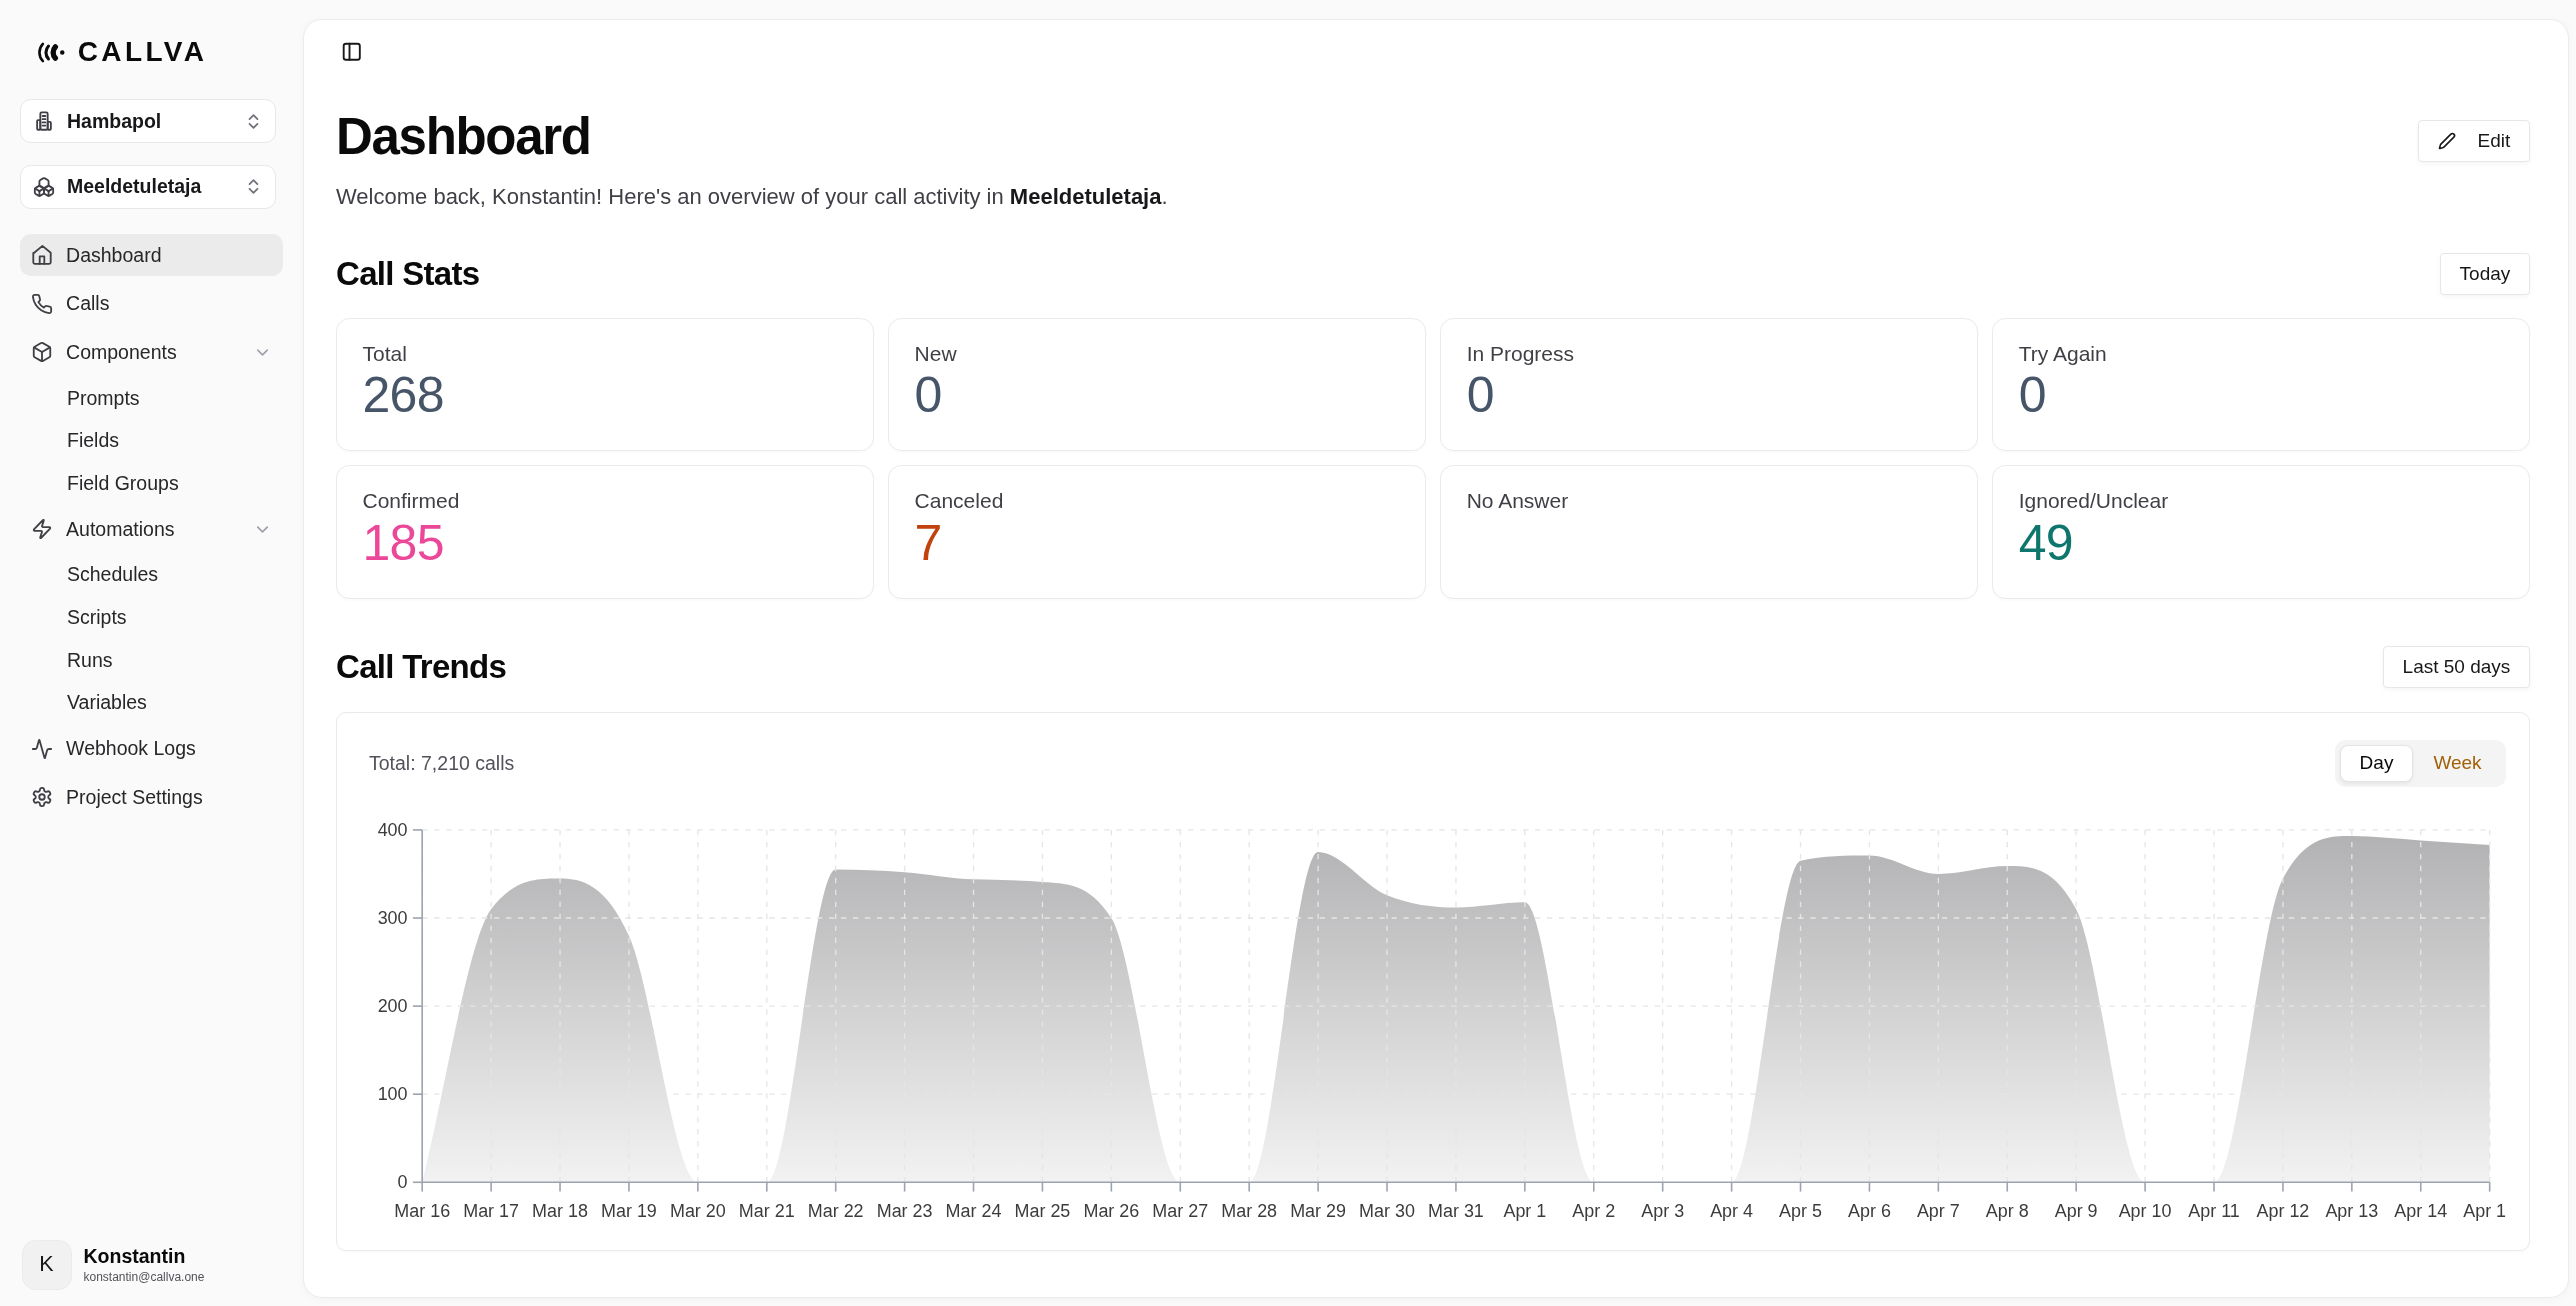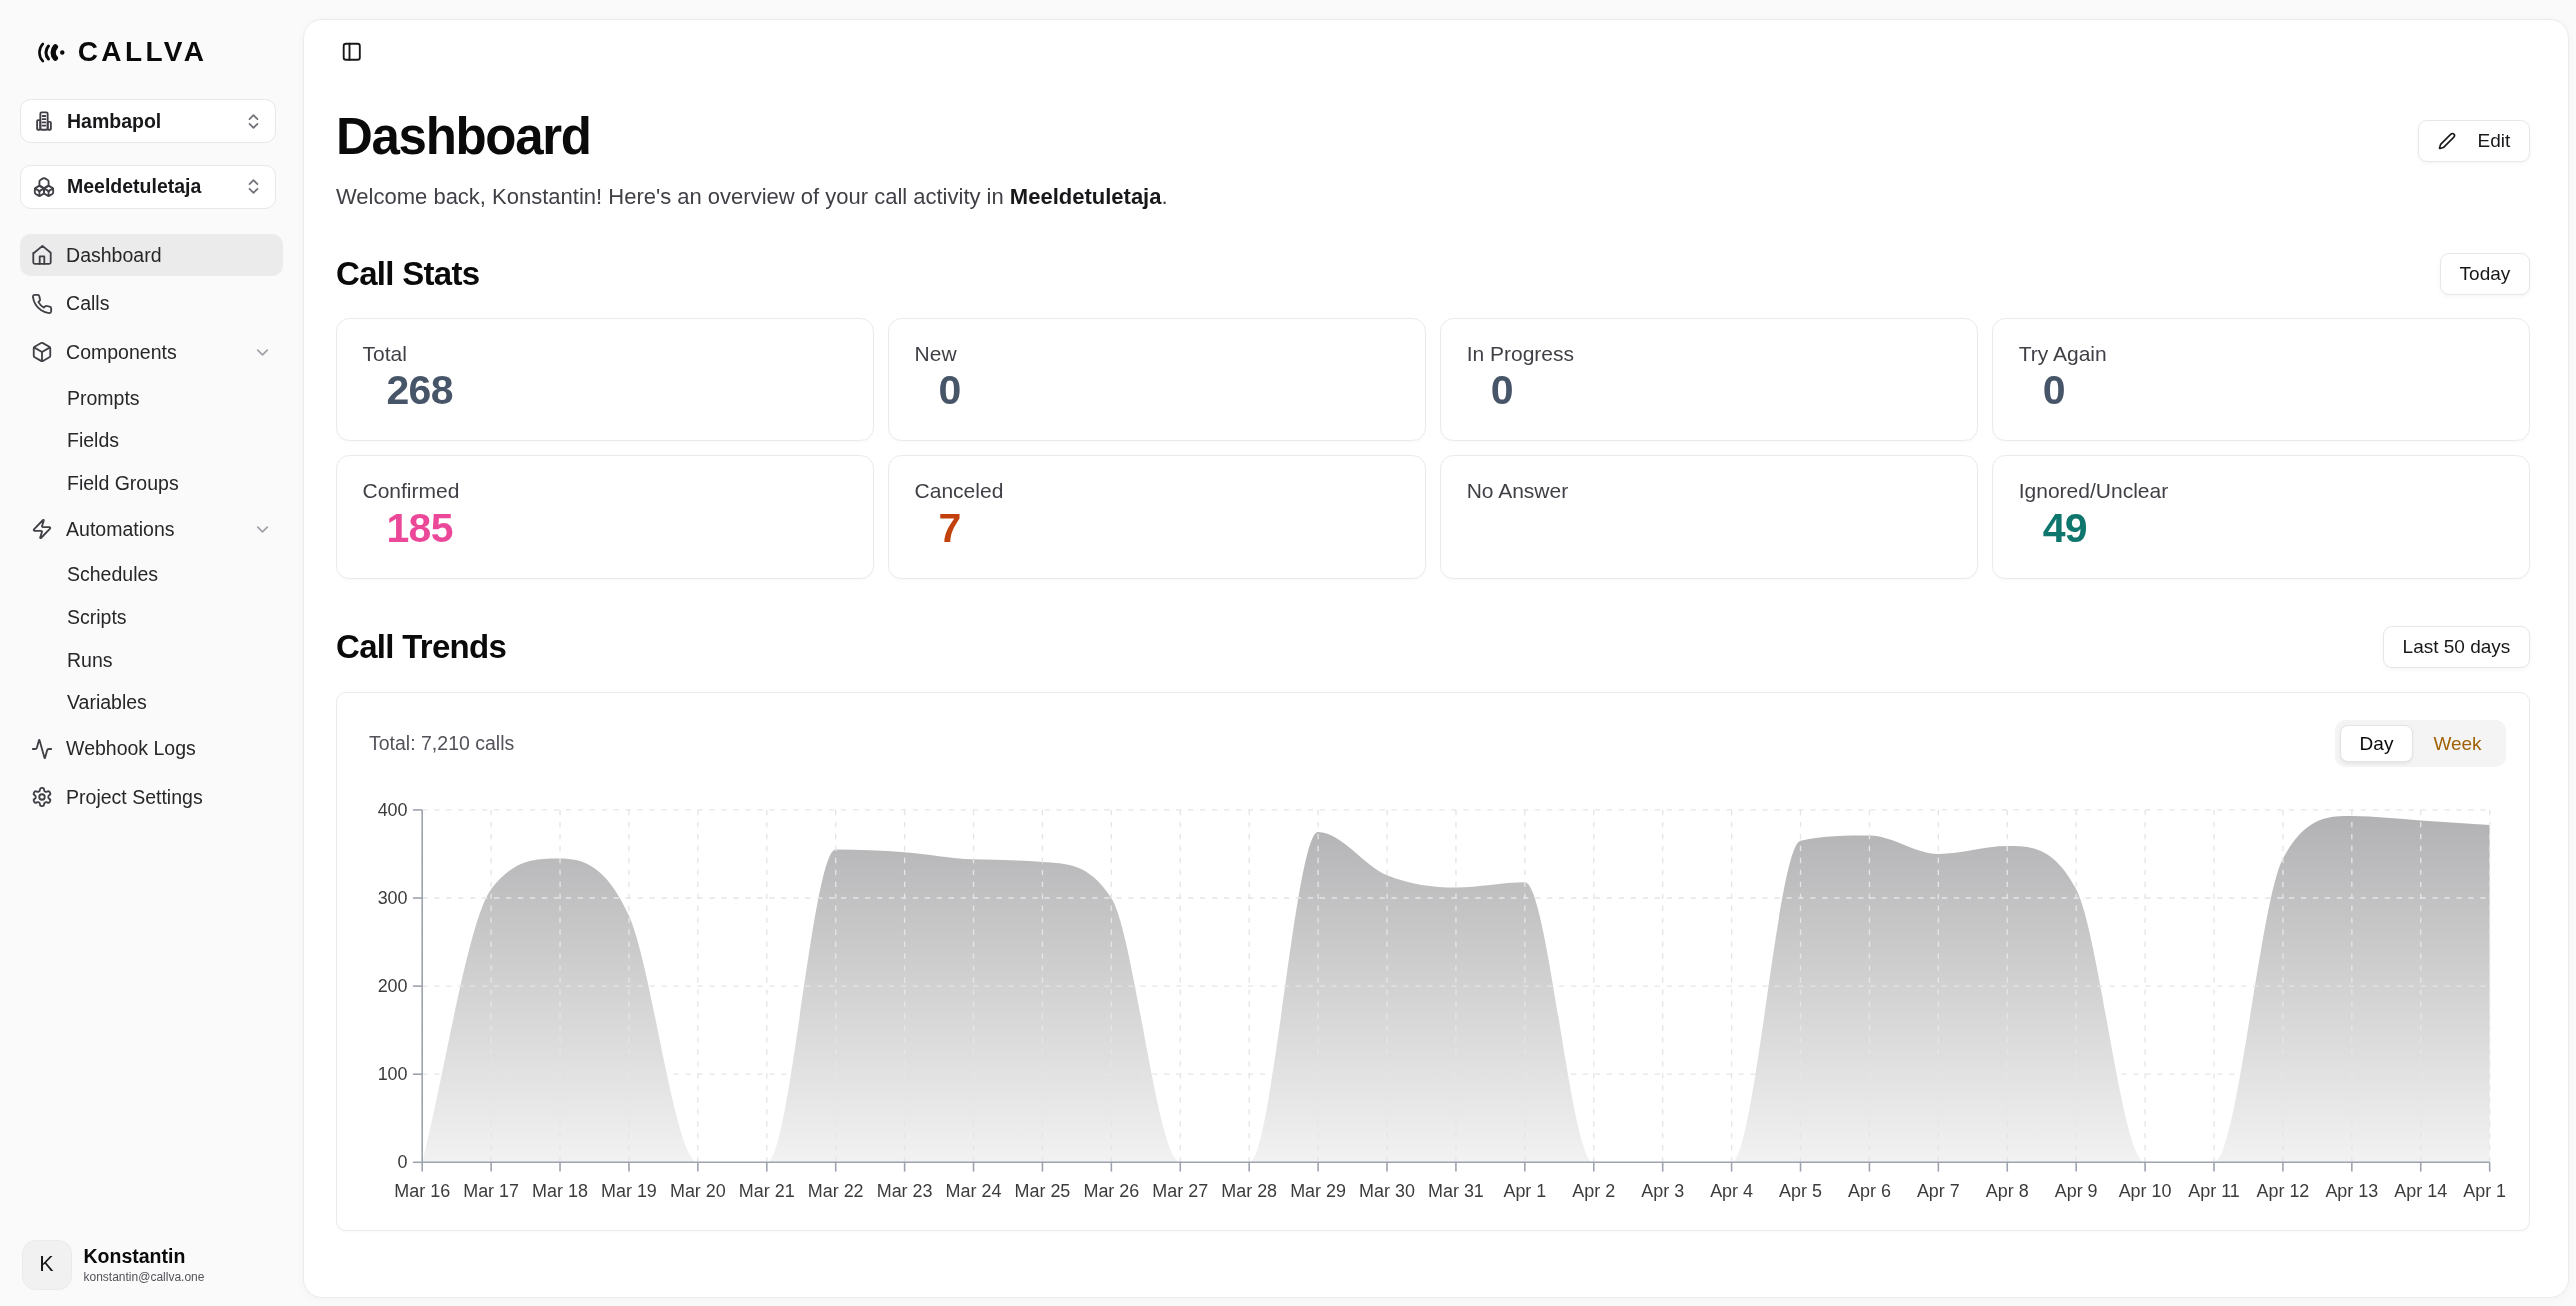--- a/index.html
+++ b/index.html
@@ -48,34 +48,34 @@
     padding:16px 38px 27px 32px; overflow:hidden;
   }
   .panel-toggle { width:31px; height:31px; display:flex; align-items:center; justify-content:center;
     border-radius:6.7px; color:#18181b; cursor:pointer; }
   .page-header { display:flex; justify-content:space-between; margin-top:40px; }
   h1.title { font-size:51px; font-weight:800; letter-spacing:-1.3px; color:#0a0a0a; }
   .welcome { margin-top:17.5px; font-size:22px; color:#3f3f46; }
   .welcome b { color:#18181b; font-weight:700; }
   .btn {
     display:inline-flex; align-items:center; gap:22px; height:42px; padding:0 19px;
-    background:#fff; border:1.3px solid #e7e7e7; border-radius:9px; font-size:19px; font-weight:500;
+    background:#fff; border:1.3px solid #e7e7e7; border-radius:4px; font-size:19px; font-weight:500;
     color:#18181b; box-shadow:0 2px 4px rgba(0,0,0,0.04); cursor:pointer; white-space:nowrap;
   }
   .edit-btn { margin-top:13.4px; }
   .section-row { display:flex; justify-content:space-between; align-items:center; margin-top:43px; }
   h2.section-title { font-size:33px; font-weight:800; letter-spacing:-0.7px; color:#0a0a0a; }
 
   .stats-grid { display:grid; grid-template-columns:repeat(4,1fr); gap:14px; margin-top:23px; }
   .stat-card {
     background:#fff; border:1.3px solid #eaeaea; border-radius:13.4px; padding:23px 25.5px 28px;
     box-shadow:0 1.3px 3.4px rgba(0,0,0,0.02);
   }
   .stat-label { font-size:21px; color:#3f3f46; }
-  .stat-value { font-size:41px; font-weight:700; line-height:1.08; margin-top:2.7px; letter-spacing:-0.7px;margin-left:24px; }
+  .stat-value { font-size:50px; font-weight:400; line-height:1.08; margin-top:2.7px; letter-spacing:-0.7px; }
 
   .chart-card {
     margin-top:24px; background:#fff; border:1.3px solid #eaeaea; border-radius:10px;
     padding:27px 23px 20px 32px; box-shadow:0 1.3px 3.4px rgba(0,0,0,0.02);
   }
   .chart-head { display:flex; justify-content:space-between; align-items:flex-start; }
   .chart-total { font-size:19.5px; color:#52525b; margin-top:12px; }
   .toggle-group { background:#f4f4f5; border-radius:10.7px; padding:4.7px; display:flex; }
   .toggle-btn { padding:6.7px 19px; font-size:19px; border-radius:8px; color:#a16207; cursor:pointer;
     border:1.3px solid transparent; }

